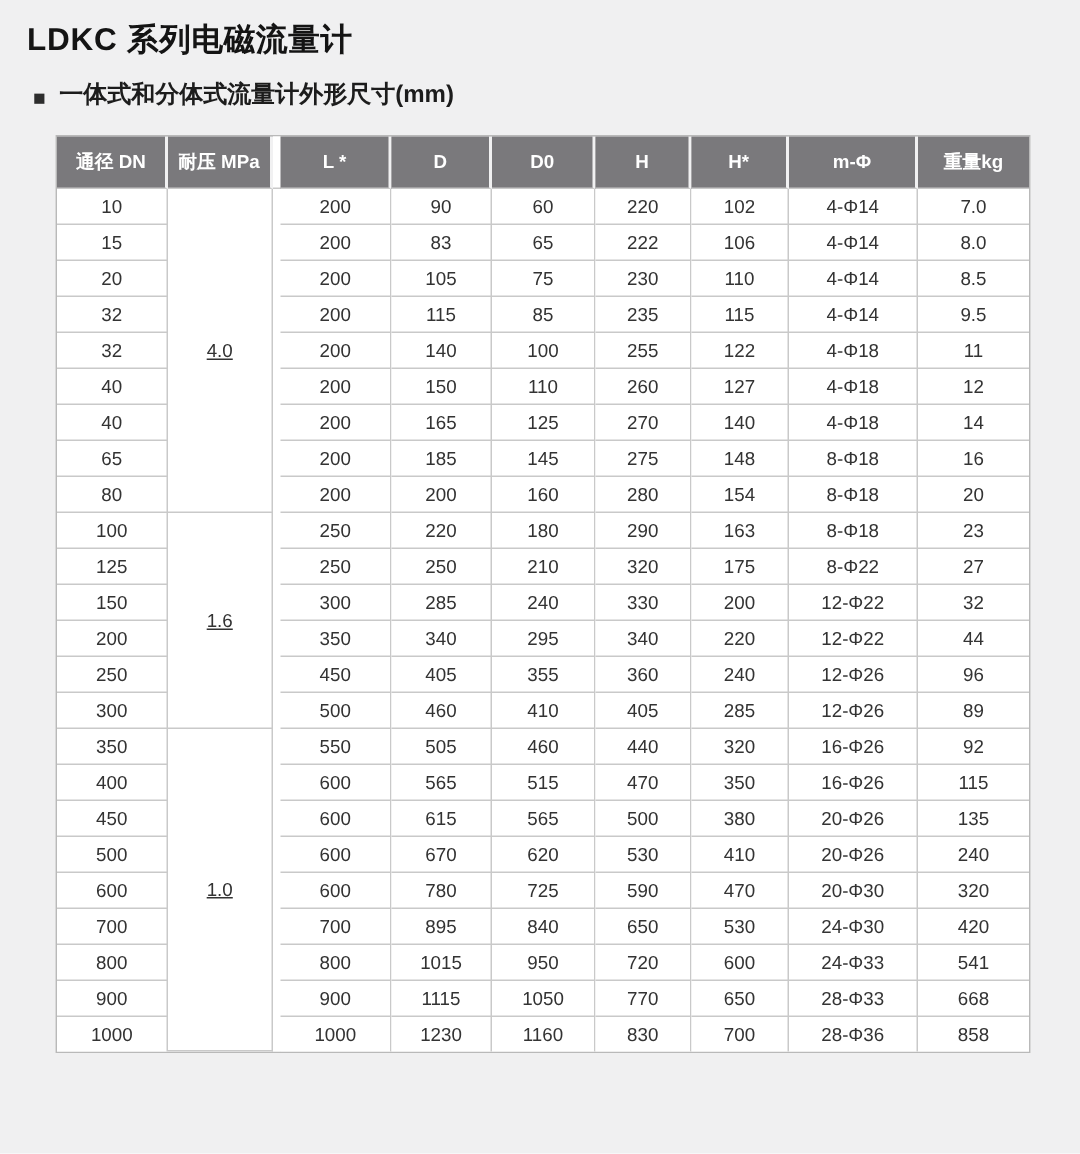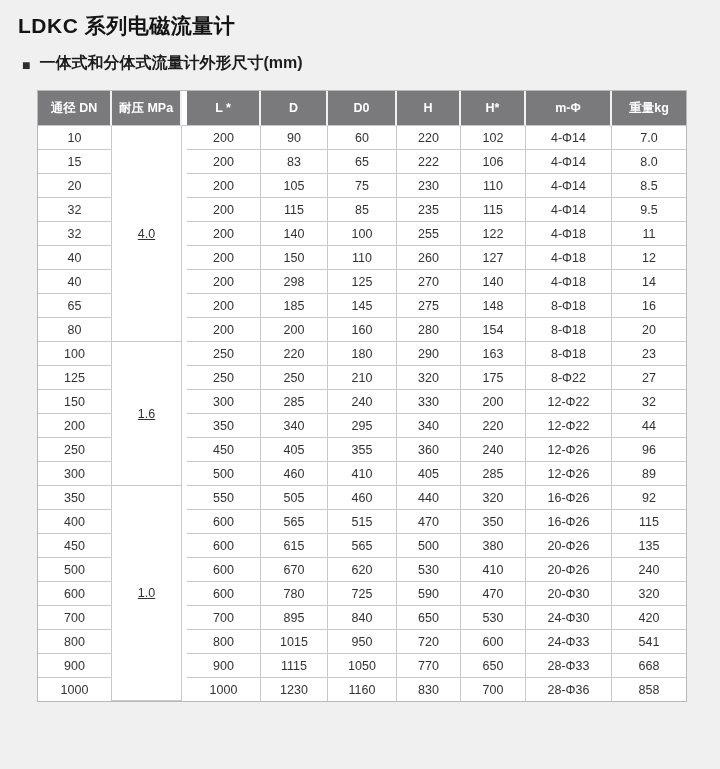--- a/index.html
+++ b/index.html
@@ -169,21 +169,21 @@
           <td>150</td>
           <td>110</td>
           <td>260</td>
           <td>127</td>
           <td>4-Φ18</td>
           <td>12</td>
         </tr>
         <tr>
           <td>40</td>
           <td>200</td>
-          <td>298</td>
+          <td>165</td>
           <td>125</td>
           <td>270</td>
           <td>140</td>
           <td>4-Φ18</td>
           <td>14</td>
         </tr>
         <tr>
           <td>65</td>
           <td>200</td>
           <td>185</td>

